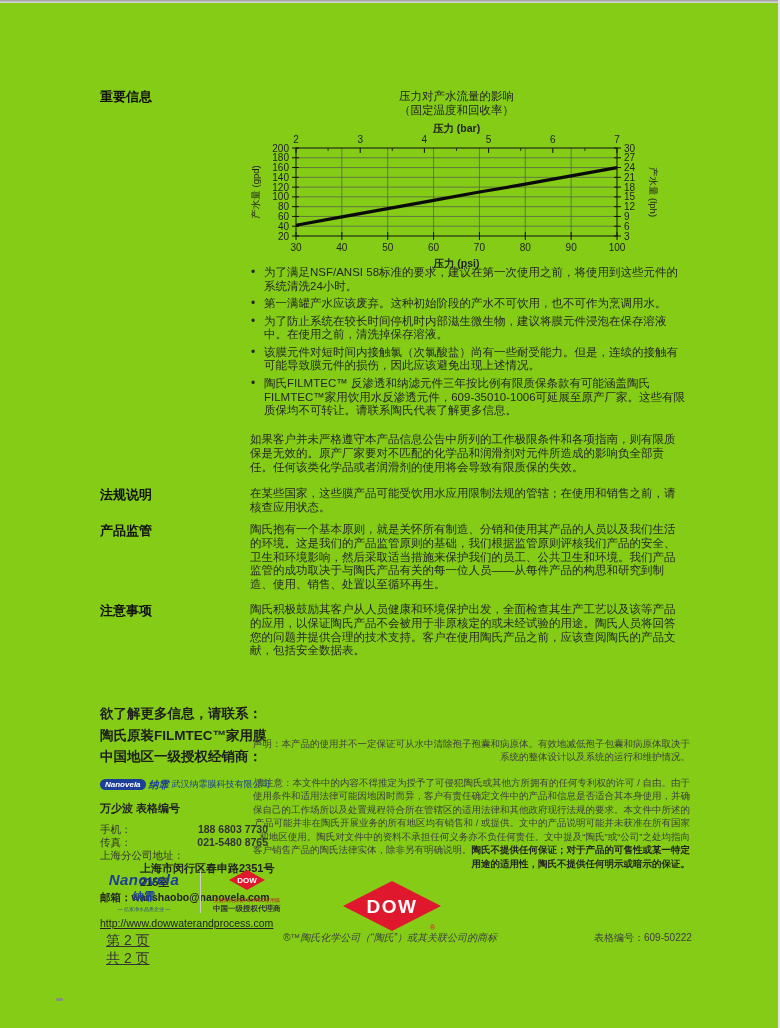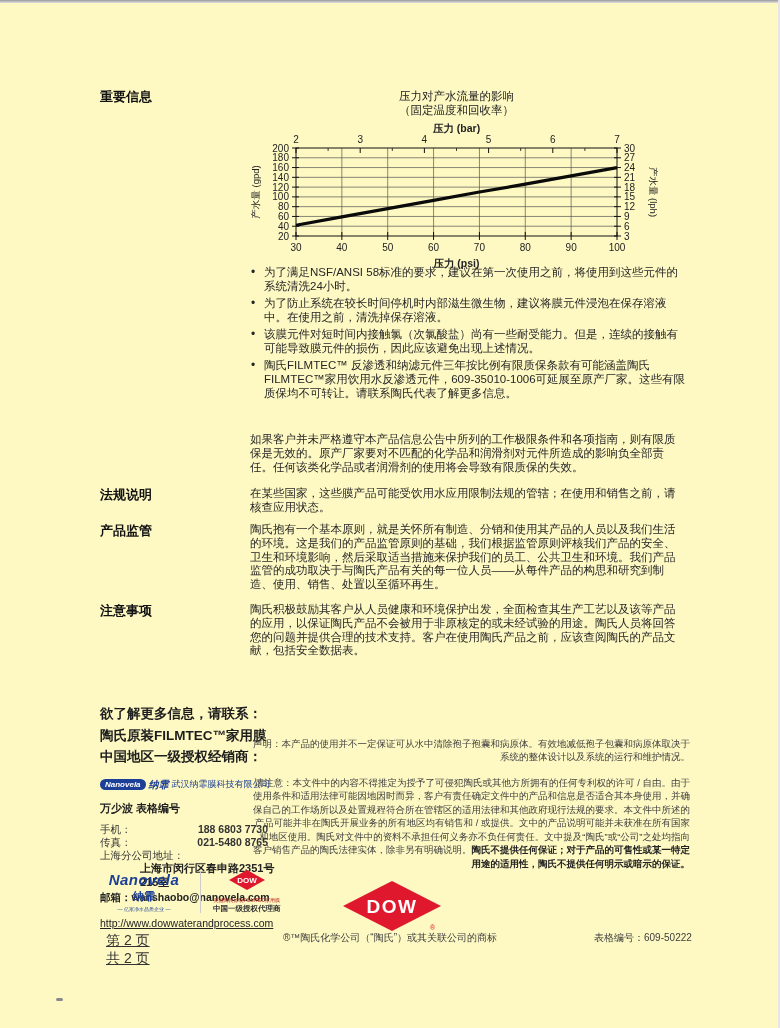--- a/index.html
+++ b/index.html
@@ -1,17 +1,17 @@
 <!DOCTYPE html>
 <html><head>
 <meta charset="utf-8">
 <style>
   html,body{margin:0;padding:0;background:#f2f2f2;}
   body{font-family:"Liberation Sans","DejaVu Sans",sans-serif;color:#2a2a2a;}
-  .page{position:relative;width:780px;height:1028px;background:#fef9c3;margin:0 auto;overflow:hidden;}
+  .page{position:relative;width:780px;height:1028px;background:#84cc16;margin:0 auto;overflow:hidden;}
   .scan-top{position:absolute;top:0;left:0;width:100%;height:3px;background:linear-gradient(#9a9a9a,#e0e0e0);}
   .scan-right{position:absolute;top:0;right:0;width:2px;height:100%;background:#e6e6e6;}
   .scan-speck{position:absolute;left:56px;top:998px;width:7px;height:3px;background:#8a8a8a;border-radius:2px;}
   .abs{position:absolute;}
   .sec-label{font-size:13px;font-weight:bold;color:#111;}
   .body-text{font-size:11.5px;line-height:1.2;color:#262626;}
   .bullets{list-style:none;margin:0;padding:0;font-size:11.5px;line-height:1.18;color:#262626;}
   .bullets li{position:relative;padding-left:14px;margin-bottom:4px;}
   .bullets li::before{content:"•";position:absolute;left:1px;top:-1px;font-size:12px;}
   .contact-heading div{font-size:13.5px;font-weight:bold;line-height:1.6;color:#1d1d1d;}
@@ -150,20 +150,21 @@
         <text x="379" y="65.5" text-anchor="start" font-size="10" fill="#222">30</text>
         <text x="211.5" y="181" text-anchor="middle" font-size="10.5" fill="#222" font-weight="bold">压力 (psi)</text>
         <text x="14" y="106" text-anchor="middle" font-size="9.5" fill="#222" transform="rotate(-90 14 106)">产水量 (gpd)</text>
         <text x="405" y="106" text-anchor="middle" font-size="9.5" fill="#222" transform="rotate(90 405 106)">产水量 (lph)</text>
         <polyline points="51,139.24444444444444 96.85714285714286,130.93333333333334 142.71428571428572,122.62222222222222 188.57142857142856,114.3111111111111 234.42857142857142,106 280.2857142857143,98.17777777777778 326.1428571428571,89.86666666666667 372,81.55555555555556" fill="none" stroke="#0a0a0a" stroke-width="3.2"></polyline>
       </svg>
   </div>
 
   <ul class="abs bullets" style="left:250px;top:266px;width:436px;">
     <li>为了满足NSF/ANSI 58标准的要求，建议在第一次使用之前，将使用到这些元件的系统清洗24小时。</li>
+    <li>第一满罐产水应该废弃。这种初始阶段的产水不可饮用，也不可作为烹调用水。</li>
     <li>为了防止系统在较长时间停机时内部滋生微生物，建议将膜元件浸泡在保存溶液中。在使用之前，清洗掉保存溶液。</li>
     <li>该膜元件对短时间内接触氯（次氯酸盐）尚有一些耐受能力。但是，连续的接触有可能导致膜元件的损伤，因此应该避免出现上述情况。</li>
     <li>陶氏FILMTEC™ 反渗透和纳滤元件三年按比例有限质保条款有可能涵盖陶氏FILMTEC™家用饮用水反渗透元件，609-35010-1006可延展至原产厂家。这些有限质保均不可转让。请联系陶氏代表了解更多信息。</li>
   </ul>
 
   <div class="abs body-text" style="left:250px;top:487px;width:436px;">在某些国家，这些膜产品可能受饮用水应用限制法规的管辖；在使用和销售之前，请核查应用状态。</div>
   <div class="abs body-text" style="left:250px;top:433px;width:436px;">如果客户并未严格遵守本产品信息公告中所列的工作极限条件和各项指南，则有限质保是无效的。原产厂家要对不匹配的化学品和润滑剂对元件所造成的影响负全部责任。任何该类化学品或者润滑剂的使用将会导致有限质保的失效。</div>
   <div class="abs body-text" style="left:250px;top:523px;width:436px;">陶氏抱有一个基本原则，就是关怀所有制造、分销和使用其产品的人员以及我们生活的环境。这是我们的产品监管原则的基础，我们根据监管原则评核我们产品的安全、卫生和环境影响，然后采取适当措施来保护我们的员工、公共卫生和环境。我们产品监管的成功取决于与陶氏产品有关的每一位人员——从每件产品的构思和研究到制造、使用、销售、处置以至循环再生。</div>
   <div class="abs body-text" style="left:250px;top:603px;width:436px;">陶氏积极鼓励其客户从人员健康和环境保护出发，全面检查其生产工艺以及该等产品的应用，以保证陶氏产品不会被用于非原核定的或未经试验的用途。陶氏人员将回答您的问题并提供合理的技术支持。客户在使用陶氏产品之前，应该查阅陶氏的产品文献，包括安全数据表。</div>
 
@@ -230,15 +231,15 @@
   </div>
 
   <div class="abs" style="left:342px;top:880px;">
     <svg width="104" height="58">
       <polygon points="50,1 99,26 50,51 1,26" fill="#e0182d"></polygon>
       <text x="50" y="33" text-anchor="middle" font-size="19" font-weight="bold" letter-spacing="1.5" fill="#ffffff">DOW</text>
       <text x="88" y="50" font-size="7" fill="#e0182d">®</text>
     </svg>
   </div>
 
-  <div class="abs trademark" style="left:283px;top:931px;">®™陶氏化学公司（“陶氏”）或其关联公司的商标</div>
+  <div class="abs trademark" style="left:283px;top:931px;font-style:italic;">®™陶氏化学公司（“陶氏”）或其关联公司的商标</div>
   <div class="abs formnum" style="left:594px;top:931px;">表格编号：609-50222</div>
 </div>
 
 </body></html>

